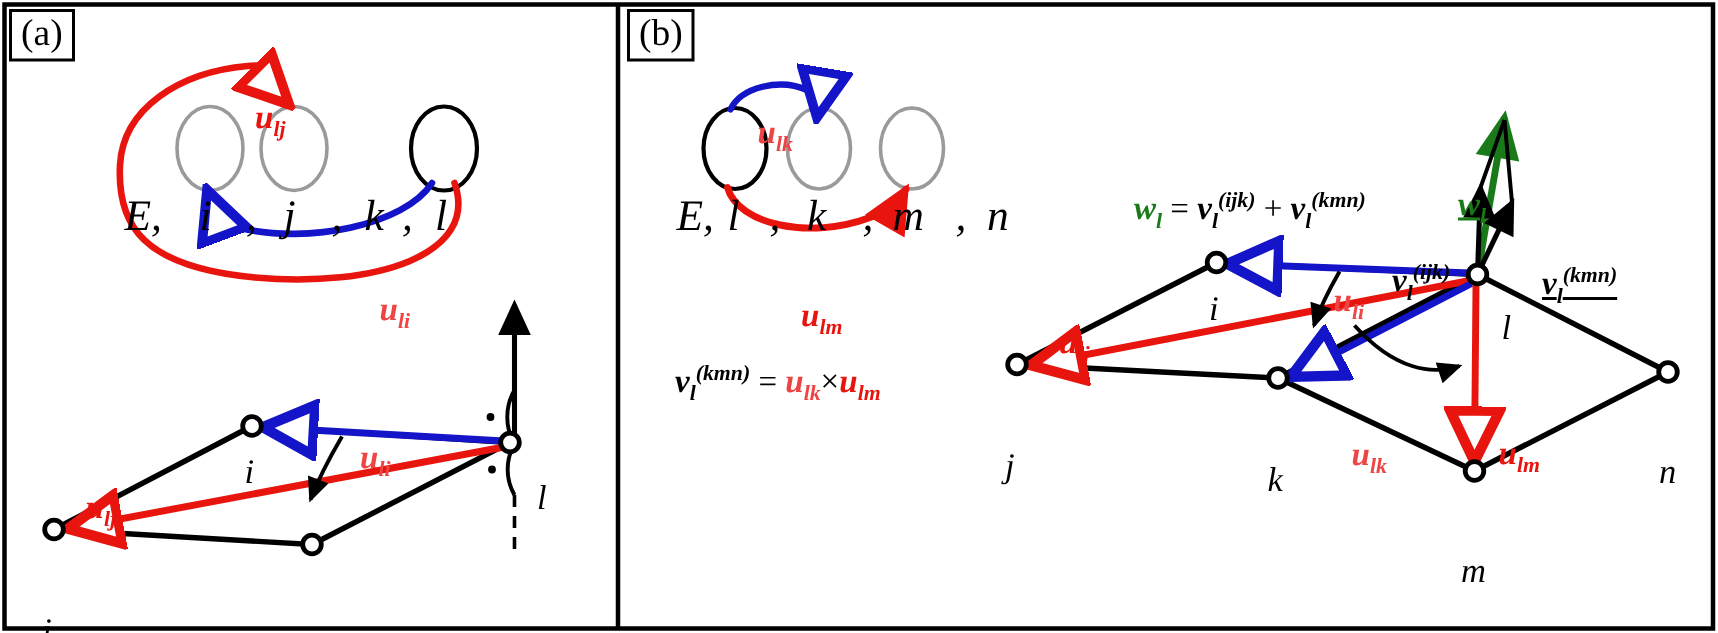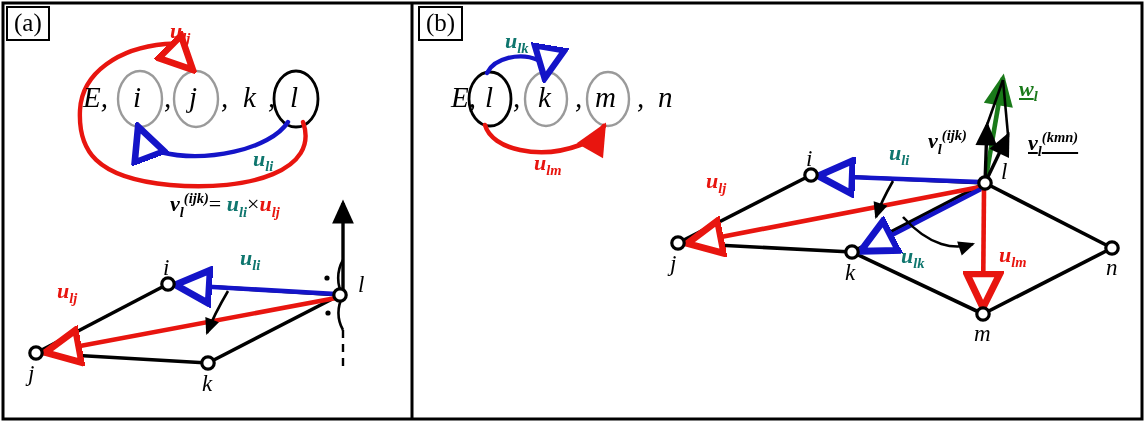--- a/index.html
+++ b/index.html
@@ -3,27 +3,27 @@
 <meta charset="utf-8">
 <style>
   html,body{margin:0;padding:0;background:#fff;}
   body{font-family:"Liberation Serif",serif;}
   #figure{position:relative;width:1145px;height:422px;background:#ffffff;overflow:hidden;}
   #figure-svg{position:absolute;left:0;top:0;width:1145px;height:422px;}
   .panel-tag{position:absolute;background:#fff;border:2px solid #000;
              font-family:"Liberation Serif",serif;font-size:25px;line-height:1;
              padding:2px 6px 4px 6px;color:#000;}
   .lbl{position:absolute;white-space:nowrap;font-family:"Liberation Serif",serif;
-       color:#000;line-height:1;}
+       color:#000;line-height:1;margin-top:47px;}
   .node-lbl{font-size:23px;font-style:italic;}
   .vec{font-size:22px;font-weight:bold;font-style:italic;}
   .eq{font-size:22px;font-weight:bold;font-style:italic;}
   .seq{font-size:29px;font-style:italic;}
   .red{color:#e8150f;}
-  .blue{color:#0f766e;}
+  .blue{color:#ef4444;}
   .green{color:#1a7a1a;}
   .black{color:#000;}
   sup.sc{font-size:0.66em;font-style:italic;font-weight:bold;vertical-align:super;}
   sub.sc{font-size:0.66em;font-style:italic;font-weight:bold;vertical-align:sub;}
   .nrm{font-weight:normal;font-style:normal;}
 </style>
 </head>
 <body>
 
 <div id="figure">
@@ -147,24 +147,20 @@
   <div class="lbl seq" style="left:268px;top:83px;">,</div>
   <div class="lbl seq" style="left:290px;top:83px;">l</div>
 
   <div class="lbl vec red" style="left:170px;top:20px;">
     <span>u</span><sub class="sc">lj</sub>
   </div>
   <div class="lbl vec blue" style="left:253px;top:148px;">
     <span>u</span><sub class="sc">li</sub>
   </div>
 
-  <div class="lbl eq" style="left:170px;top:191px;">
-    <span class="black">v</span><sub class="sc black">l</sub><sup class="sc black">(ijk)</sup><span class="black nrm">=</span>
-    <span class="blue">u</span><sub class="sc blue">li</sub><span class="black nrm">×</span><span class="red">u</span><sub class="sc red">lj</sub>
-  </div>
 
   <div class="lbl vec blue" style="left:240px;top:247px;">
     <span>u</span><sub class="sc">li</sub>
   </div>
   <div class="lbl vec red" style="left:57px;top:280px;">
     <span>u</span><sub class="sc">lj</sub>
   </div>
 
   <div class="lbl node-lbl" style="left:163px;top:256px;">i</div>
   <div class="lbl node-lbl" style="left:28px;top:362px;">j</div>
@@ -182,35 +178,47 @@
   <div class="lbl seq" style="left:637px;top:83px;">,</div>
   <div class="lbl seq" style="left:658px;top:83px;">n</div>
 
   <div class="lbl vec blue" style="left:505px;top:30px;">
     <span>u</span><sub class="sc">lk</sub>
   </div>
   <div class="lbl vec red" style="left:534px;top:152px;">
     <span>u</span><sub class="sc">lm</sub>
   </div>
 
-
+  <div class="lbl eq" style="left:450px;top:195px;">
+    <span class="black">v</span><sub class="sc black">l</sub><sup class="sc black">(kmn)</sup>
+    <span class="black nrm">=</span>
+    <span class="blue">u</span><sub class="sc blue">lk</sub><span class="black nrm">×</span><span class="red">u</span><sub class="sc red">lm</sub>
+  </div>
+
+  <div class="lbl eq" style="left:756px;top:80px;">
+    <span class="green">w</span><sub class="sc green">l</sub>
+    <span class="black nrm">=</span>
+    <span class="black">v</span><sub class="sc black">l</sub><sup class="sc black">(ijk)</sup>
+    <span class="black nrm">+</span>
+    <span class="black">v</span><sub class="sc black">l</sub><sup class="sc black">(kmn)</sup>
+  </div>
 
   <div class="lbl vec blue" style="left:889px;top:142px;">
     <span>u</span><sub class="sc">li</sub>
   </div>
   <div class="lbl vec red" style="left:706px;top:170px;">
     <span>u</span><sub class="sc">lj</sub>
   </div>
   <div class="lbl vec blue" style="left:901px;top:245px;">
     <span>u</span><sub class="sc">lk</sub>
   </div>
   <div class="lbl vec red" style="left:999px;top:244px;">
     <span>u</span><sub class="sc">lm</sub>
   </div>
-  <div class="lbl vec green" style="left:1019px;top:78px;text-decoration:underline;">
+  <div class="lbl vec green" style="left:972px;top:78px;text-decoration:underline;">
     <span>w</span><sub class="sc">l</sub>
   </div>
   <div class="lbl vec black" style="left:928px;top:128px;">
     <span>v</span><sub class="sc">l</sub><sup class="sc">(ijk)</sup>
   </div>
   <div class="lbl vec black" style="left:1028px;top:130px;text-decoration:underline;">
     <span>v</span><sub class="sc">l</sub><sup class="sc">(kmn)</sup>
   </div>
 
   <div class="lbl node-lbl" style="left:806px;top:147px;">i</div>

